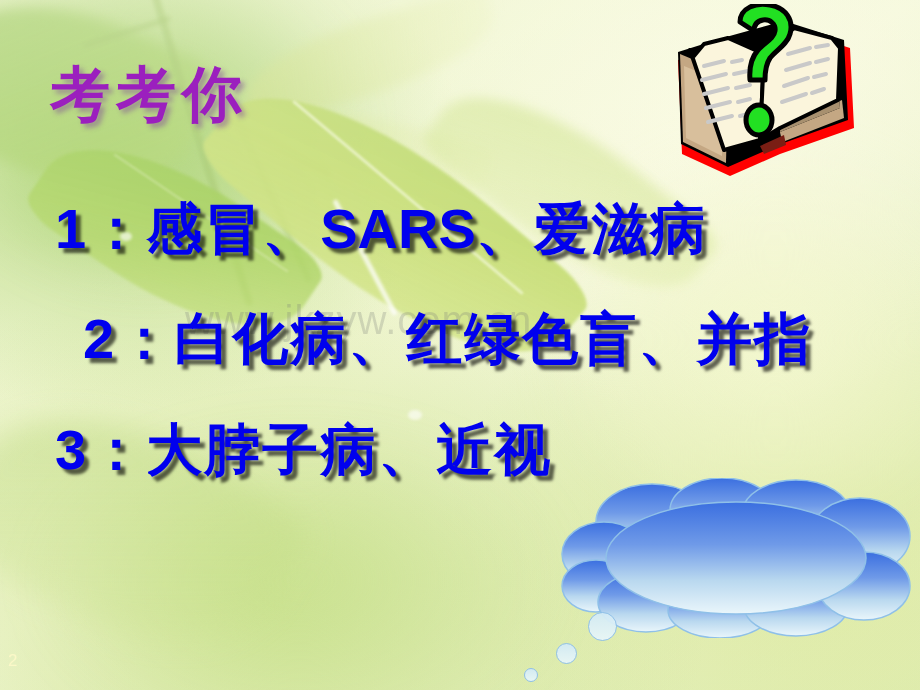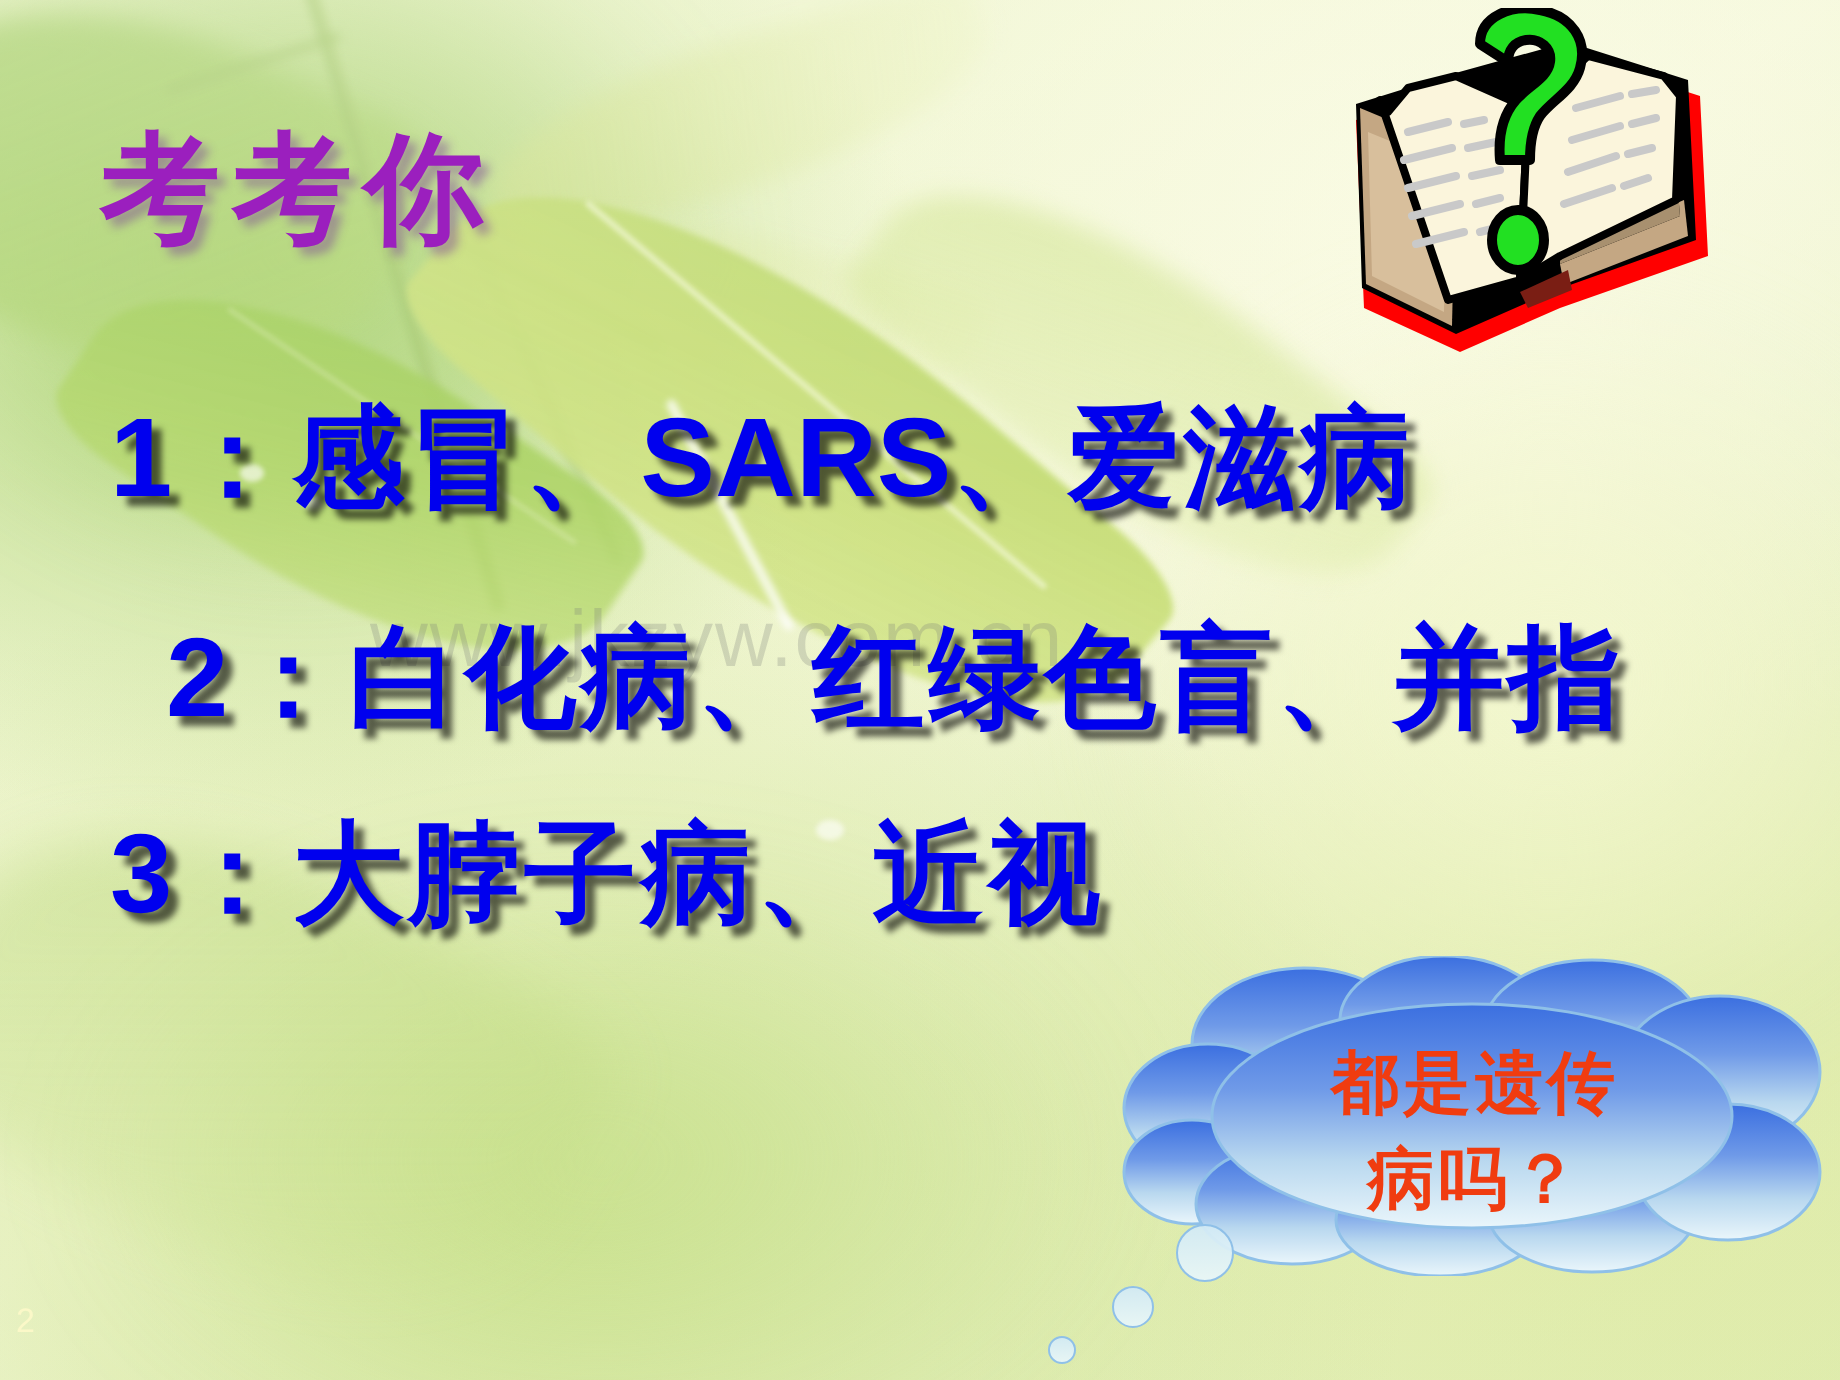--- a/index.html
+++ b/index.html
@@ -217,21 +217,21 @@
     font-size: 56px;
     letter-spacing: 2px;
     white-space: nowrap;
     text-shadow: 5px 5px 3px rgba(0,0,0,0.62);
     text-align: right;
   }
   .qline .num { font-family: "Liberation Sans", sans-serif; }
   .qline .lat { font-family: "Liberation Sans", sans-serif; letter-spacing: 0px; }
   #qline-1 { left: 55px;  top: 192px; }
   #qline-2 { left: 55px;  top: 302px; margin-left: 28px; }
-  #qline-3 { left: 55px;  top: 400px; }
+  #qline-3 { left: 55px;  top: 413px; }
 
   
   .book-icon {
     position: absolute;
     left: 668px;
     top: 4px;
     width: 196px;
     height: 176px;
   }
 
@@ -405,24 +405,20 @@
       <ellipse cx="44" cy="76" rx="42" ry="32"></ellipse>
       <ellipse cx="36" cy="108" rx="34" ry="26"></ellipse>
       <ellipse cx="86" cy="124" rx="48" ry="30"></ellipse>
       <ellipse cx="160" cy="132" rx="52" ry="28"></ellipse>
       <ellipse cx="236" cy="128" rx="52" ry="30"></ellipse>
       <ellipse cx="304" cy="108" rx="46" ry="34"></ellipse>
       <ellipse cx="176" cy="80" rx="130" ry="56"></ellipse>
     </g>
   </svg>
 
-  <div class="thought-text">
-    <div>都是遗传</div>
-    <div>病吗？</div>
-  </div>
 
   <div class="bub" id="bub-1"></div>
   <div class="bub" id="bub-2"></div>
   <div class="bub" id="bub-3"></div>
 
   <div class="page-num">2</div>
 
 </div>
 
 </body></html>

